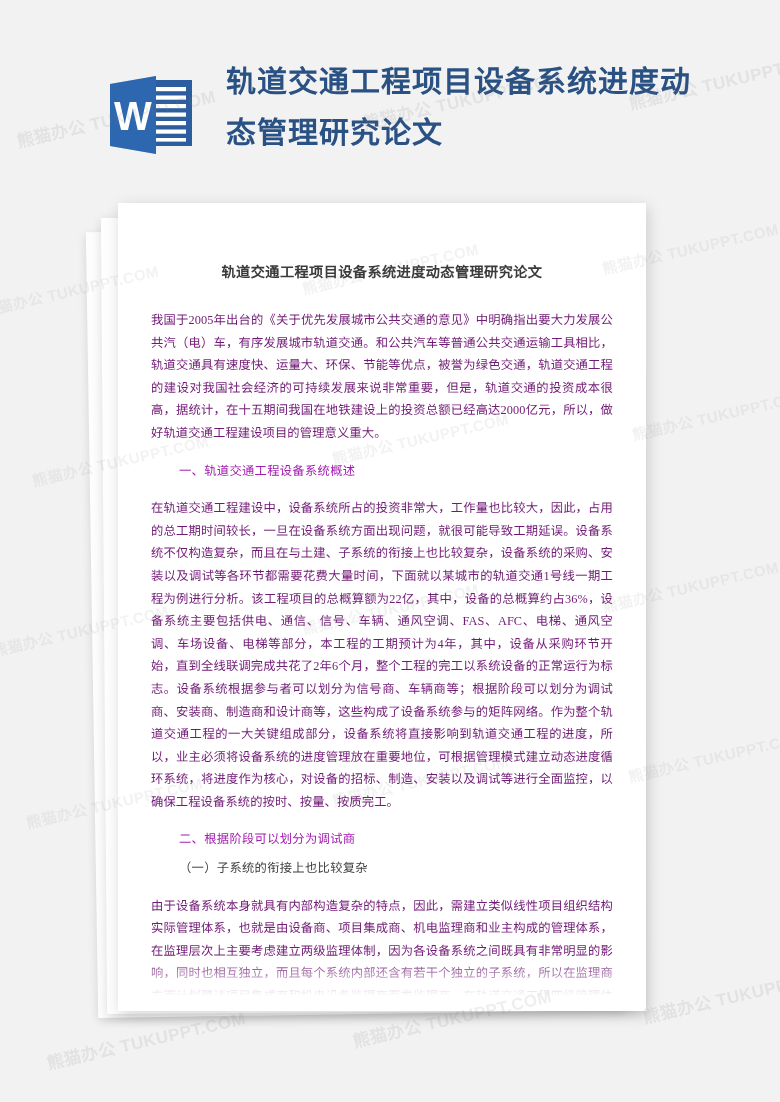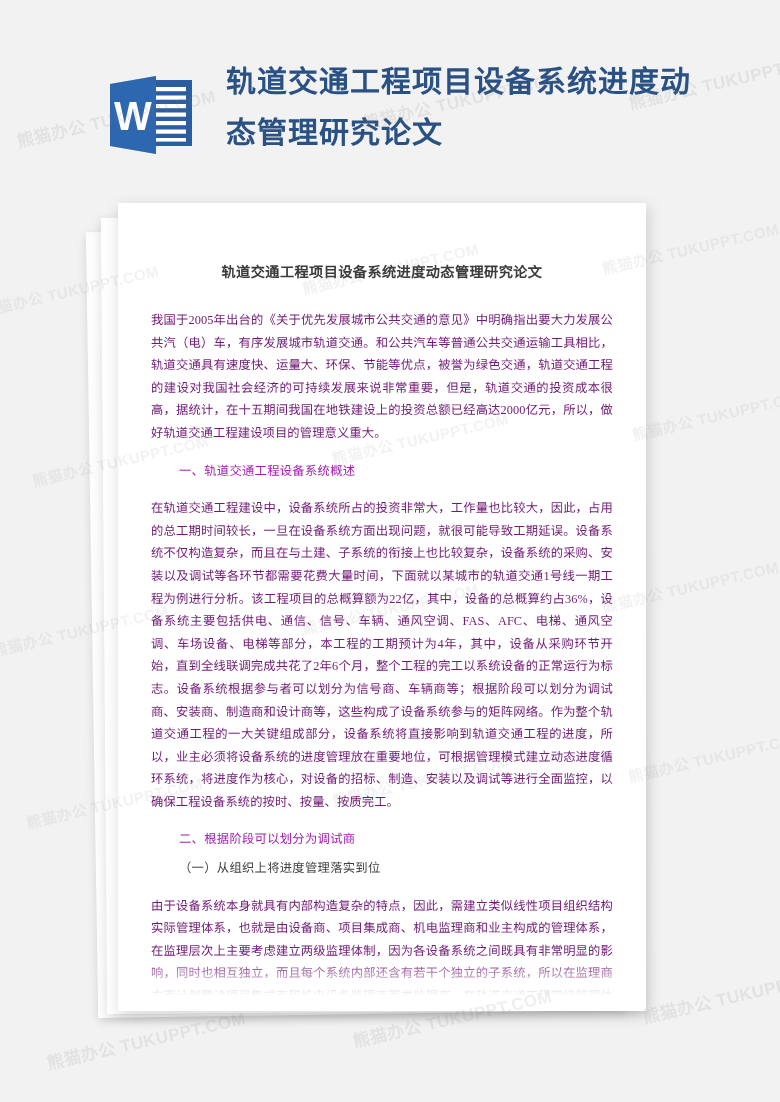--- a/index.html
+++ b/index.html
@@ -153,21 +153,21 @@
       <div class="doc-title">轨道交通工程项目设备系统进度动态管理研究论文</div>
 
       <p class="para">我国于2005年出台的《关于优先发展城市公共交通的意见》中明确指出要大力发展公共汽（电）车，有序发展城市轨道交通。和公共汽车等普通公共交通运输工具相比，轨道交通具有速度快、运量大、环保、节能等优点，被誉为绿色交通，轨道交通工程的建设对我国社会经济的可持续发展来说非常重要，但是，轨道交通的投资成本很高，据统计，在十五期间我国在地铁建设上的投资总额已经高达2000亿元，所以，做好轨道交通工程建设项目的管理意义重大。</p>
 
       <div class="heading">一、轨道交通工程设备系统概述</div>
 
       <p class="para">在轨道交通工程建设中，设备系统所占的投资非常大，工作量也比较大，因此，占用的总工期时间较长，一旦在设备系统方面出现问题，就很可能导致工期延误。设备系统不仅构造复杂，而且在与土建、子系统的衔接上也比较复杂，设备系统的采购、安装以及调试等各环节都需要花费大量时间，下面就以某城市的轨道交通1号线一期工程为例进行分析。该工程项目的总概算额为22亿，其中，设备的总概算约占36%，设备系统主要包括供电、通信、信号、车辆、通风空调、FAS、AFC、电梯、通风空调、车场设备、电梯等部分，本工程的工期预计为4年，其中，设备从采购环节开始，直到全线联调完成共花了2年6个月，整个工程的完工以系统设备的正常运行为标志。设备系统根据参与者可以划分为信号商、车辆商等；根据阶段可以划分为调试商、安装商、制造商和设计商等，这些构成了设备系统参与的矩阵网络。作为整个轨道交通工程的一大关键组成部分，设备系统将直接影响到轨道交通工程的进度，所以，业主必须将设备系统的进度管理放在重要地位，可根据管理模式建立动态进度循环系统，将进度作为核心，对设备的招标、制造、安装以及调试等进行全面监控，以确保工程设备系统的按时、按量、按质完工。</p>
 
       <div class="heading">二、根据阶段可以划分为调试商</div>
 
-      <div class="subheading">（一）从组织上将进度管理落实到位</div>
+      <div class="subheading">（一）子系统的衔接上也比较复杂</div>
 
       <p class="para">由于设备系统本身就具有内部构造复杂的特点，因此，需建立类似线性项目组织结构实际管理体系，也就是由设备商、项目集成商、机电监理商和业主构成的管理体系，在监理层次上主要考虑建立两级监理体制，因为各设备系统之间既具有非常明显的影响，同时也相互独立，而且每个系统内部还含有若干个独立的子系统，所以在监理商方面计划聘请项目集成商和机电设备监理商两类监理商，在轨道交通工程四级管理体系中，业主位于设备系统进度管理的中心位</p>
     </div>
     <div class="page-fade"></div>
   </div>
 
   <div class="wm-layer">
     <div class="wm big" style="left:14px;  top:128px;">熊猫办公 TUKUPPT.COM</div>
     <div class="wm big" style="left:360px; top:110px;">熊猫办公 TUKUPPT.COM</div>
     <div class="wm big" style="left:626px; top:90px;">熊猫办公 TUKUPPT.COM</div>

